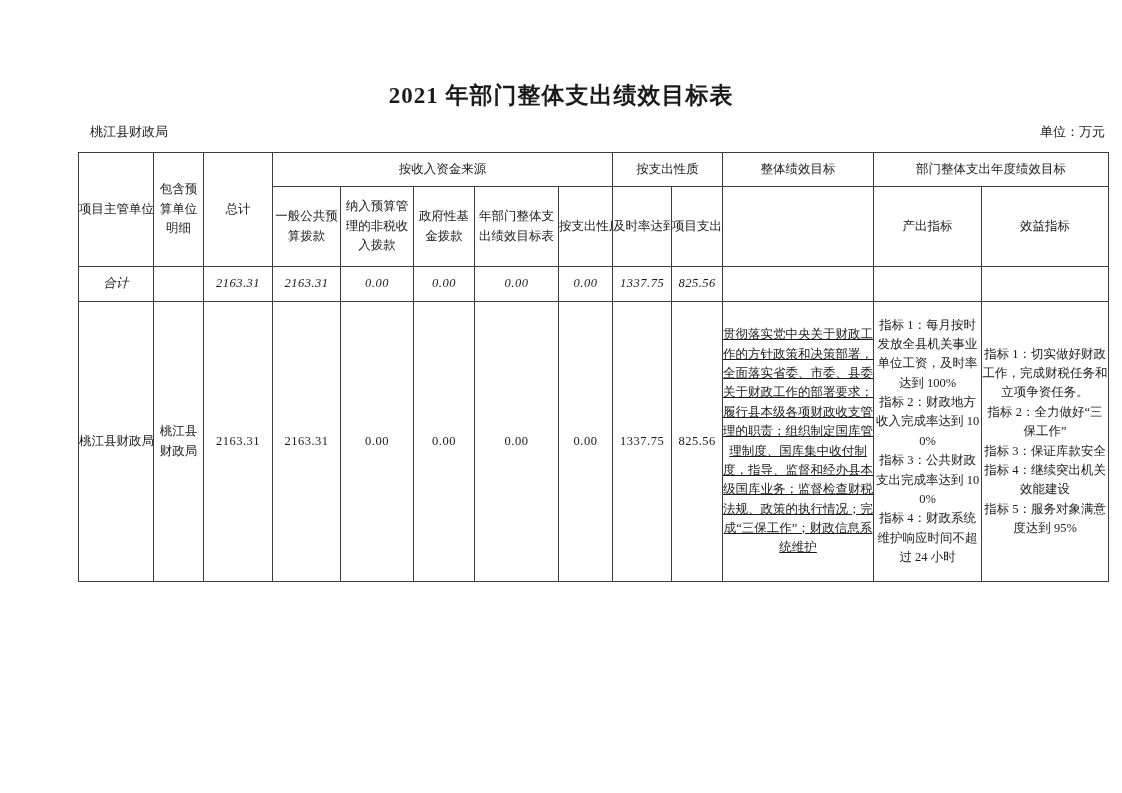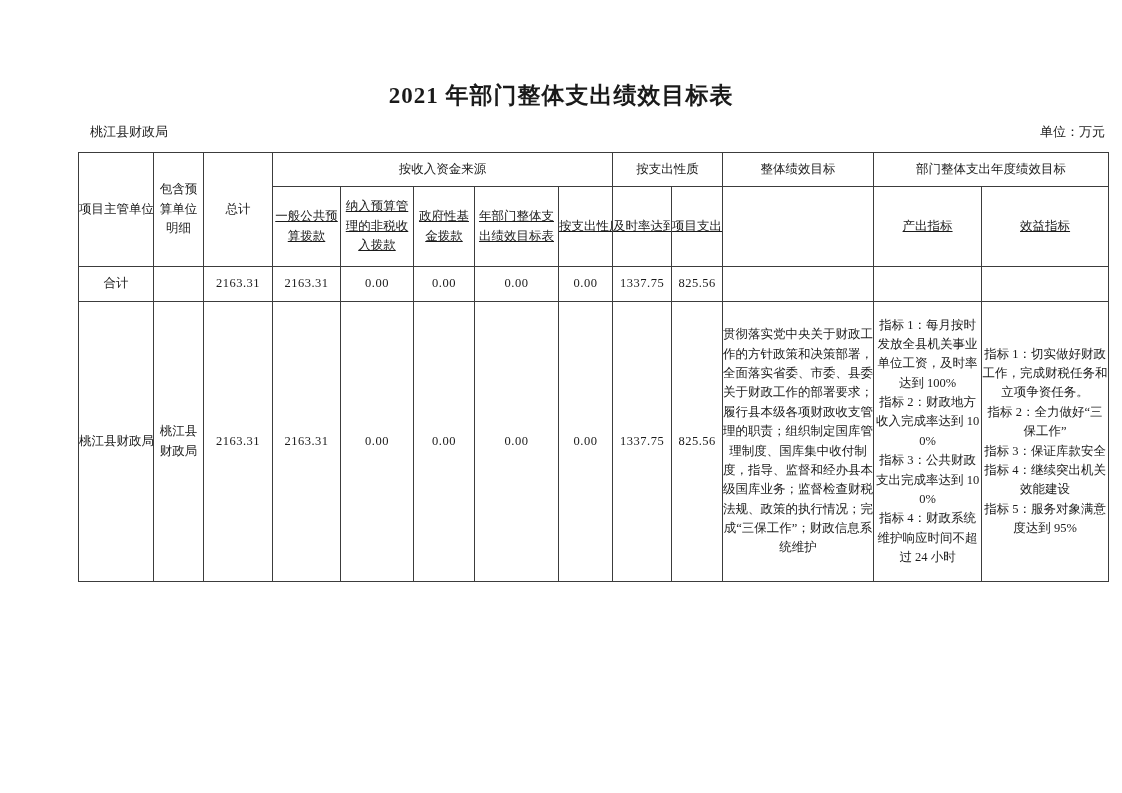--- a/index.html
+++ b/index.html
@@ -37,34 +37,34 @@
     border: 1px solid #3c3c3c;
     text-align: center;
     vertical-align: middle;
     font-size: 12.5px;
     line-height: 1.55;
     padding: 1px 0;
     word-break: break-all;
     overflow: hidden;
   }
   tr.r1 { height: 34px; }
-  tr.r2 { height: 80px; text-decoration: underline; }
-  tr.r3 { height: 35px; }
+  tr.r2 { height: 80px; }
+  tr.r3 { height: 35px; font-style: italic; }
   tr.r4 { height: 280px; }
   td.nowrap { white-space: nowrap; }
   td.num { font-size: 13px; letter-spacing: 0.5px; margin-top: 32px; }
   td.lt {
     text-align: justify;
     font-size: 12px;
     line-height: 23px;
     padding: 3px 5px;
     white-space: pre-line;
     vertical-align: middle;
   }
-  td.lt-centerlast { text-align-last: center; }
+  td.lt-centerlast { text-align-last: center; text-decoration: underline; }
 </style>
 </head>
 <body>
 
 <div class="page">
 
   <div class="title">2021 年部门整体支出绩效目标表</div>
 
   <div class="meta">
     <span>桃江县财政局</span>

